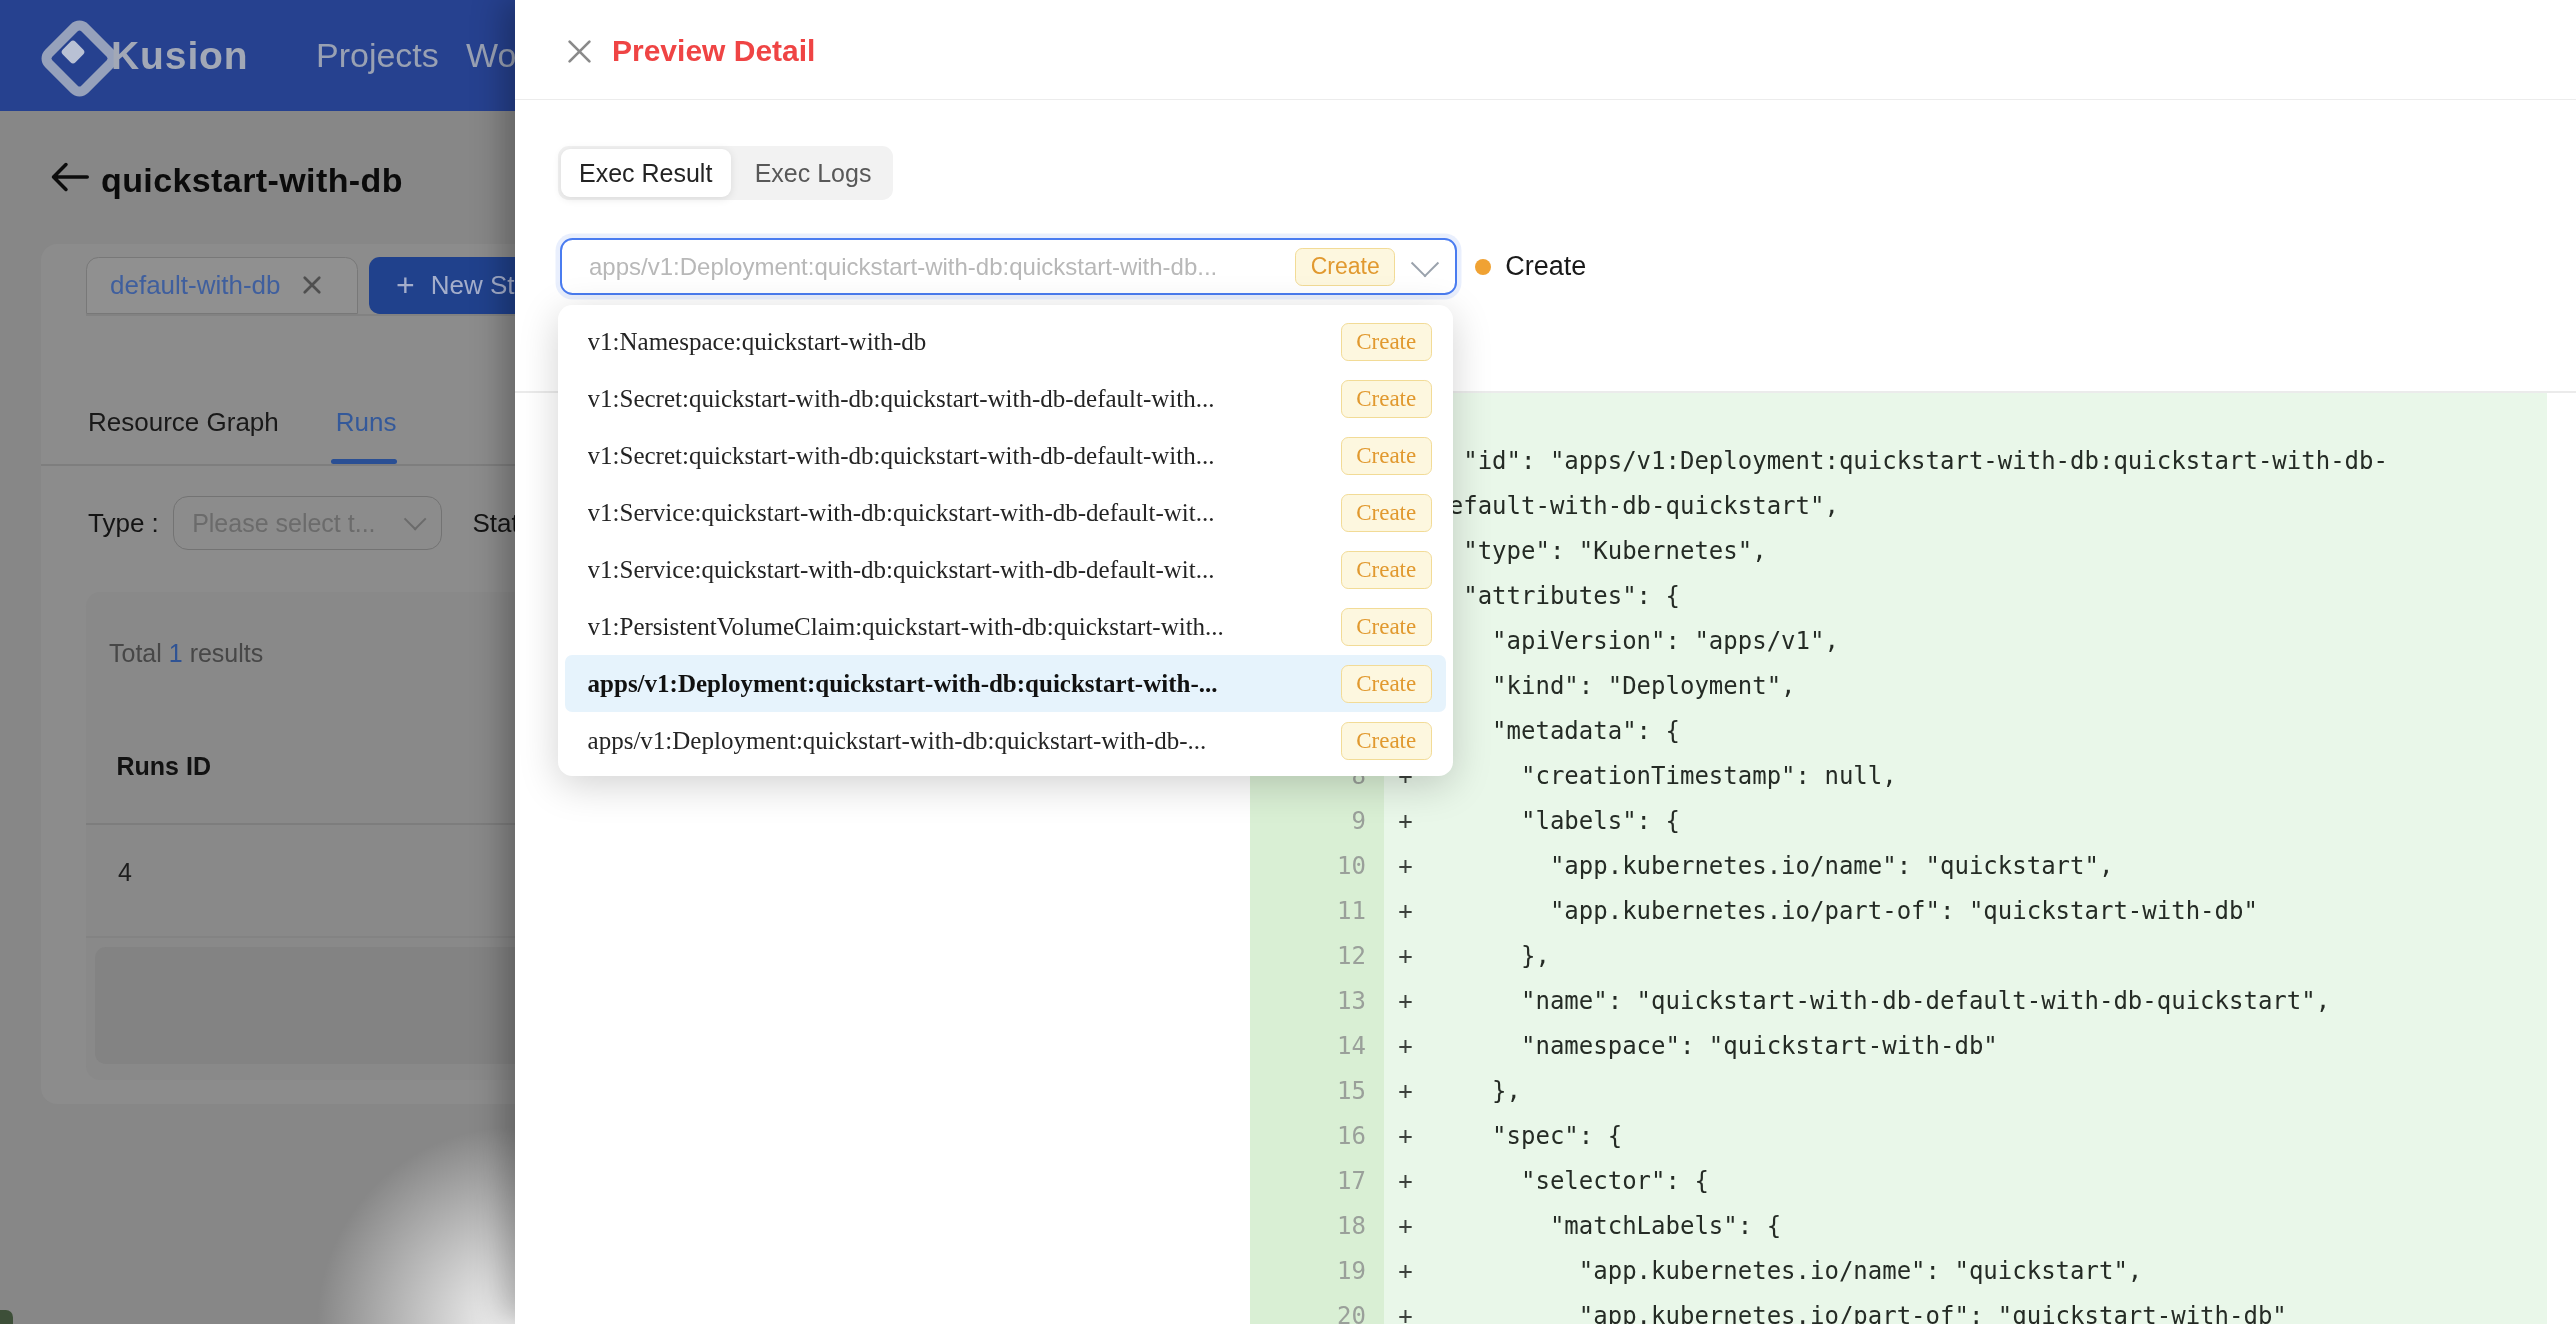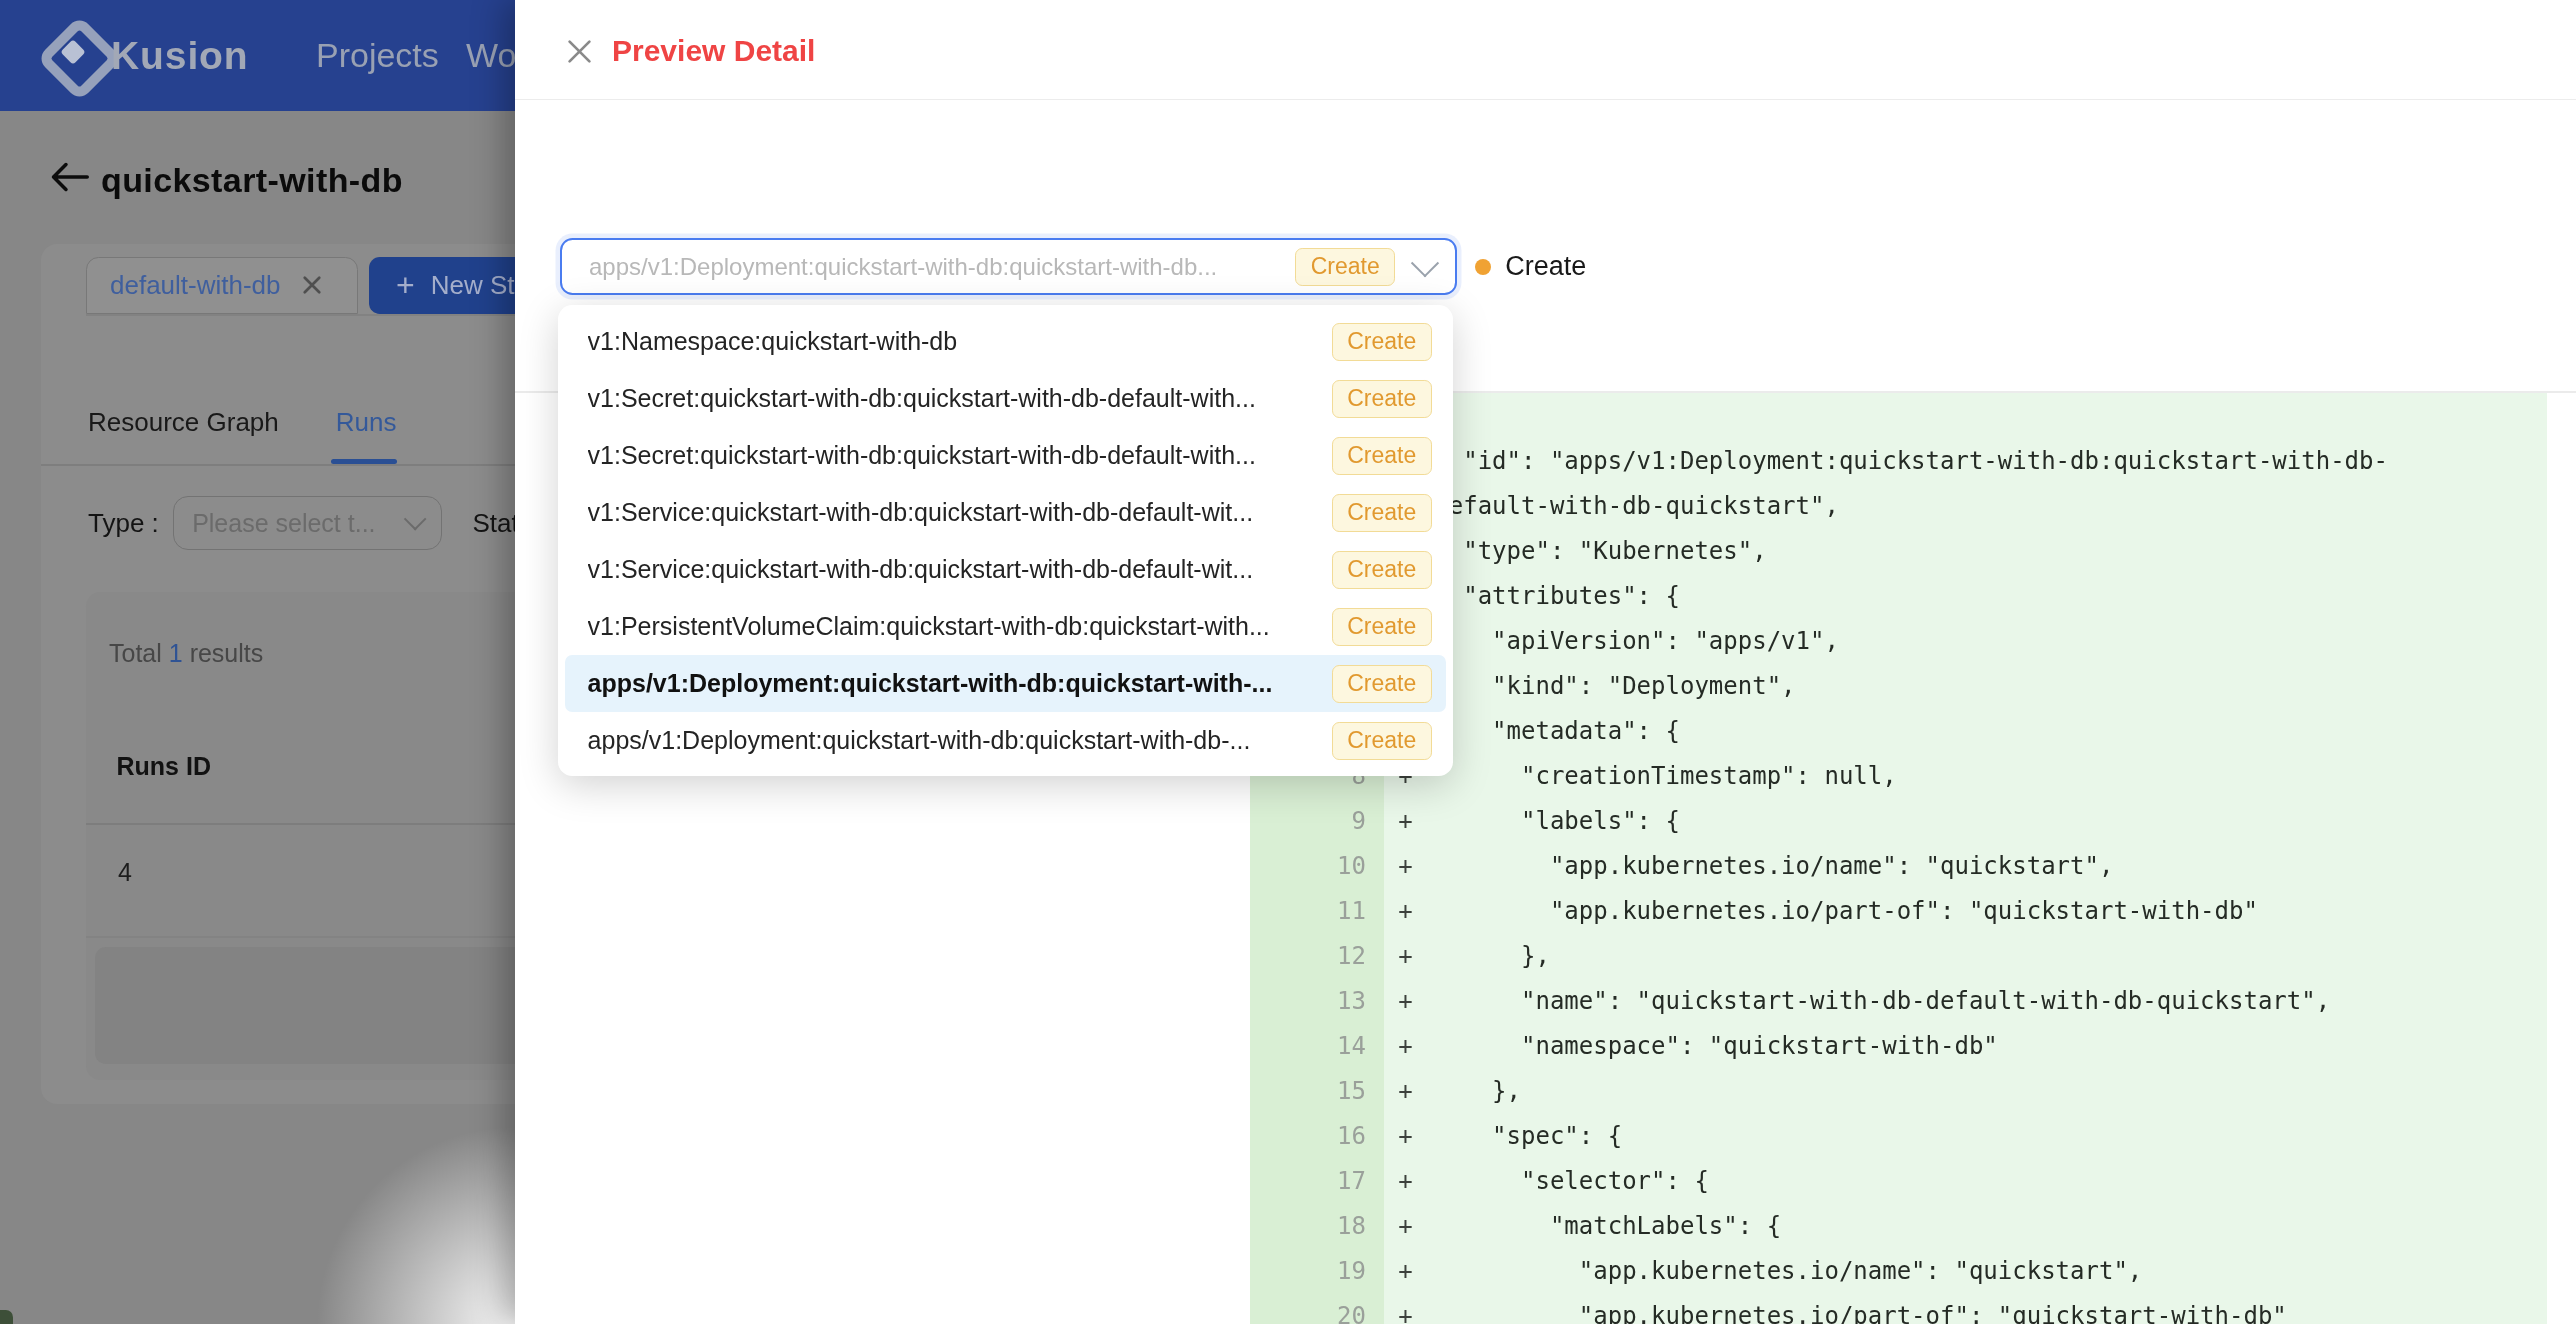--- a/index.html
+++ b/index.html
@@ -96,21 +96,21 @@
   .d-code{width:1163px;height:100%;background:#e9f7e9;display:flex;align-items:center;box-sizing:border-box;
           font-family:"DejaVu Sans Mono",monospace;font-size:24px;color:#252b25;}
   .d-sign{width:36px;padding-left:14.3px;color:#3c413c;}
   .d-text{white-space:pre;}
   .d-strip{width:29px;height:100%;background:#ffffff;}
 
   
   #dropdown{left:43px;top:305px;width:895px;height:471px;background:#ffffff;border-radius:14.3px;
             box-shadow:0 9px 39px rgba(0,0,0,0.18);padding:8px 0;box-sizing:border-box;z-index:30;}
   .opt{height:57px;margin:0 7.2px;border-radius:7.2px;display:flex;align-items:center;
-       padding:0 14.3px 0 22.4px;gap:14.3px;cursor:pointer;}
+       padding:0 14.3px 0 22.4px;gap:14.3px;cursor:pointer;font-family:Liberation Serif, serif;}
   .opt-label{flex:1;font-size:25px;color:#242424;white-space:nowrap;overflow:hidden;}
   .opt.selected{background:#e6f3fc;}
   .opt.selected .opt-label{font-weight:650;color:#111;}
   #scroll-thumb{left:2043px;top:1307px;width:18px;height:18px;background:#6e7a6e;border-radius:9px 0 0 0;}
 </style>
 </head>
 <body>
 
 <div id="stage">
 
@@ -181,20 +181,24 @@
 
     <div class="abs" id="drawer-header">
       <div class="abs" id="drawer-close">
         <svg width="27" height="27" viewBox="0 0 30 30">
           <path d="M4 4 L26 26 M26 4 L4 26" stroke="#8a8a8a" stroke-width="3" stroke-linecap="round"></path>
         </svg>
       </div>
       <div class="abs" id="drawer-title">Preview Detail</div>
     </div>
 
+    <div class="abs" id="seg-control">
+      <div class="seg-item" id="seg-exec-result">Exec Result</div>
+      <div class="seg-item" id="seg-exec-logs">Exec Logs</div>
+    </div>
 
     <div class="abs" id="select-row">
       <div id="res-select">
         <span class="val">apps/v1:Deployment:quickstart-with-db:quickstart-with-db...</span>
         <span class="gold-tag">Create</span>
         <span class="chev"></span>
       </div>
       <div id="status-group">
         <div id="status-dot"></div>
         <span id="status-label-text">Create</span>

